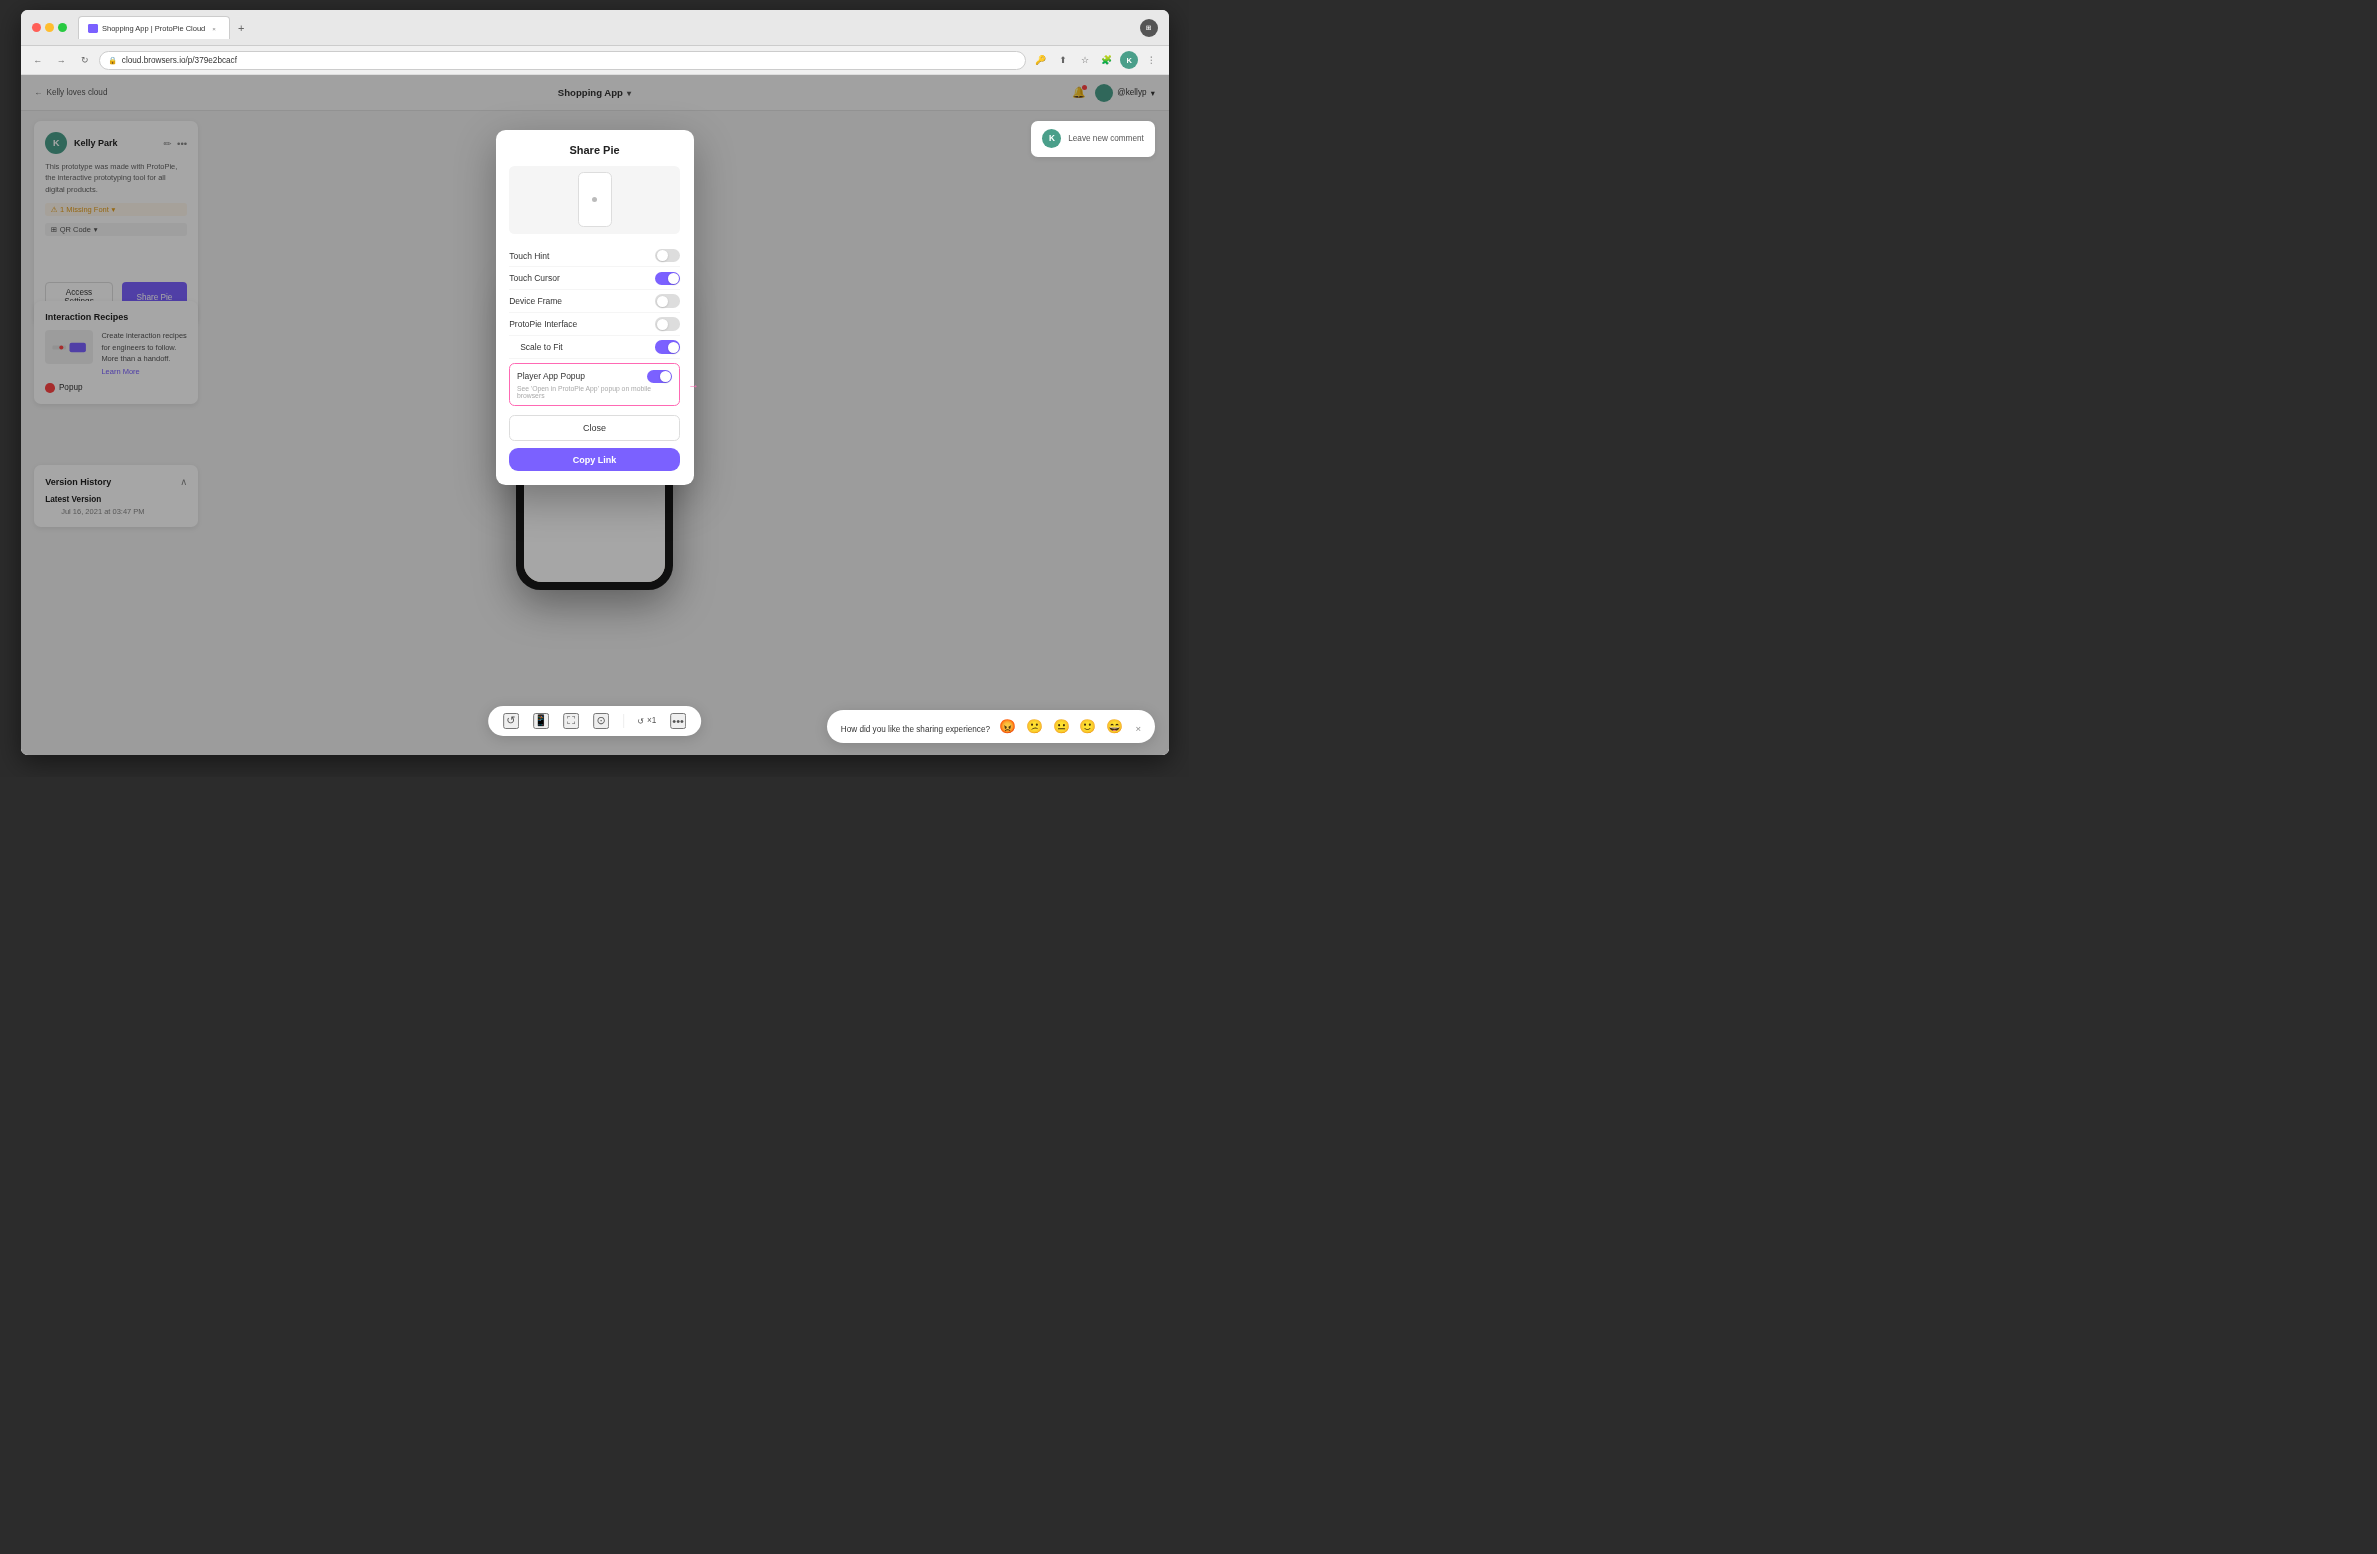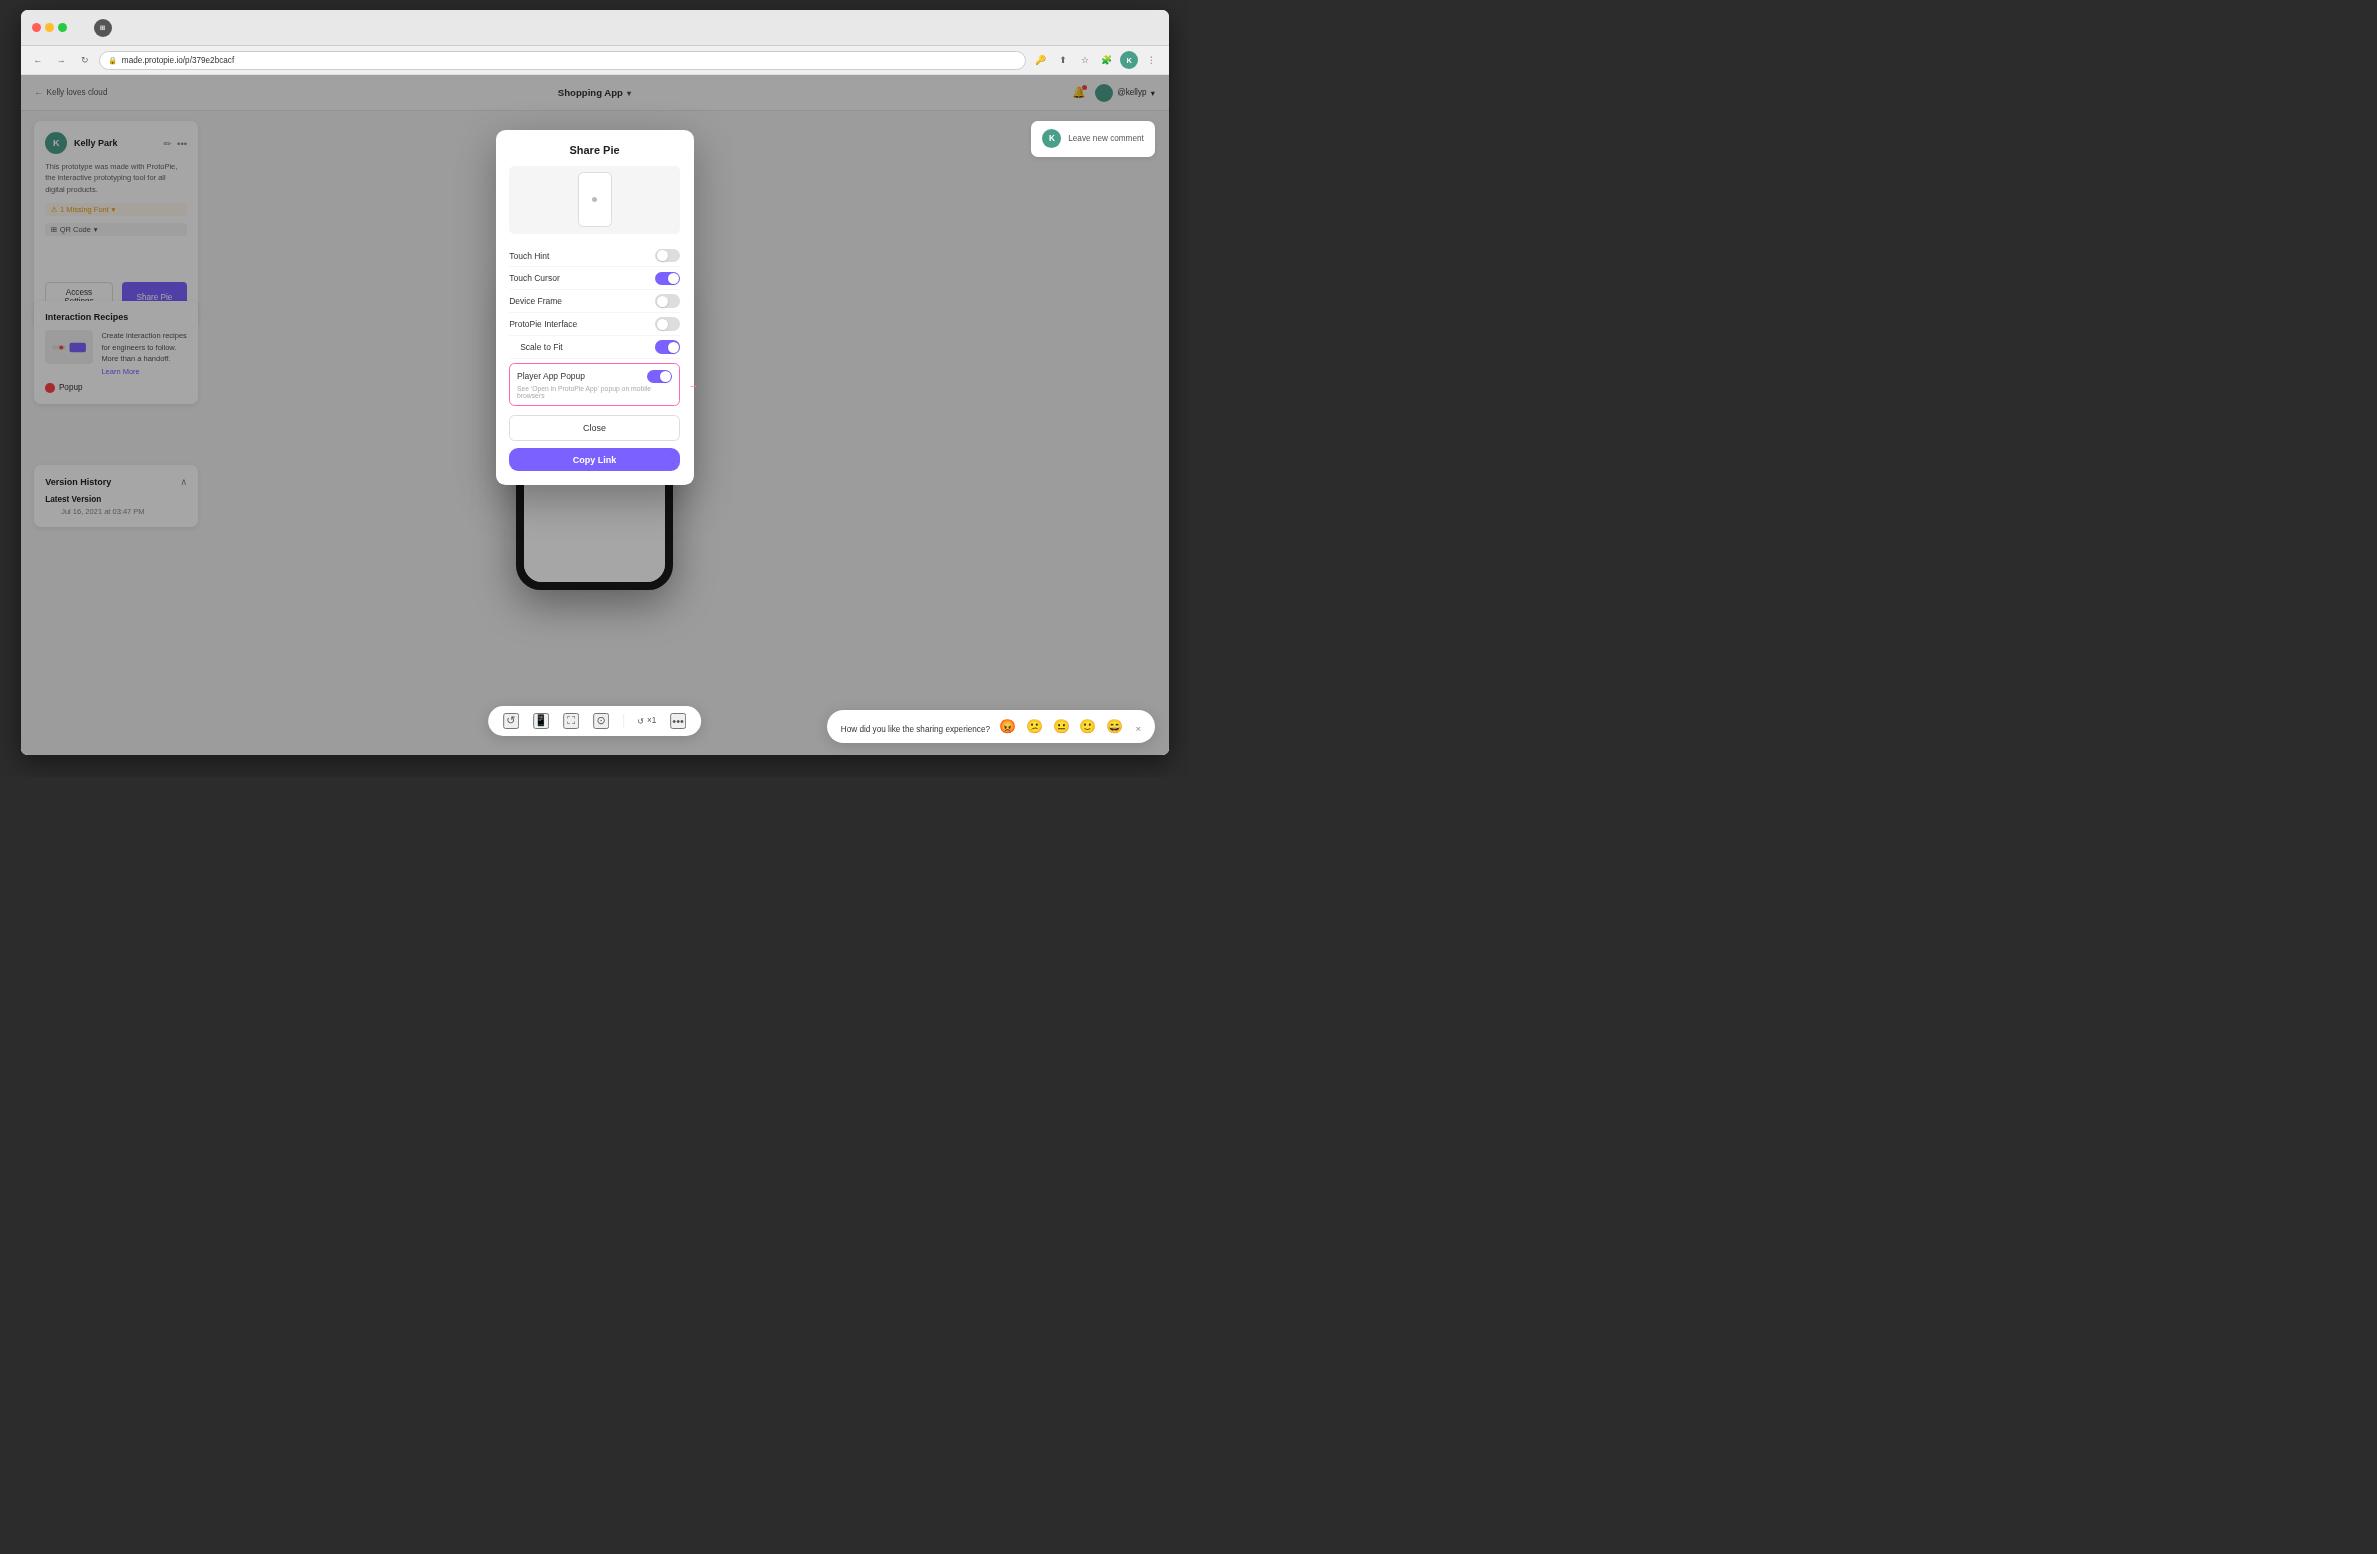--- a/index.html
+++ b/index.html
@@ -120,32 +120,40 @@
 <body>
 
 <div class="browser-window">
 
   <div class="browser-titlebar">
     <div class="traffic-lights">
       <div class="traffic-light tl-red"></div>
       <div class="traffic-light tl-yellow"></div>
       <div class="traffic-light tl-green"></div>
     </div>
+    <div class="tab-bar">
+      <div class="tab">
+        <div class="tab-favicon"></div>
+        <span style="font-size:7.5px;color:#333;white-space:nowrap;overflow:hidden;text-overflow:ellipsis;max-width:109px;">Shopping App | ProtoPie Cloud</span>
+        <div class="tab-close">×</div>
+      </div>
+      <div class="new-tab-btn">+</div>
+    </div>
     <div style="width:34px;display:flex;justify-content:flex-end;">
       <div style="width:18px;height:18px;border-radius:50%;background:#555;display:flex;align-items:center;justify-content:center;font-size:6.8px;color:white;">⊞</div>
     </div>
   </div>
 
   <div class="browser-toolbar">
     <button class="nav-btn">←</button>
     <button class="nav-btn">→</button>
     <button class="nav-btn">↻</button>
     <div class="address-bar">
       <span class="address-lock">🔒</span>
-      <span style="font-size:8.2px;color:#333;">made.protopie.io/p/379e2bcacf</span>
+      <span style="font-size:8.2px;color:#333;">cloud.browsers.io/p/379e2bcacf</span>
     </div>
     <div class="browser-actions">
       <div class="browser-action-btn">🔑</div>
       <div class="browser-action-btn">⬆</div>
       <div class="browser-action-btn">☆</div>
       <div class="browser-action-btn">🧩</div>
       <div class="profile-circle">K</div>
       <div class="browser-action-btn">⋮</div>
     </div>
   </div>

